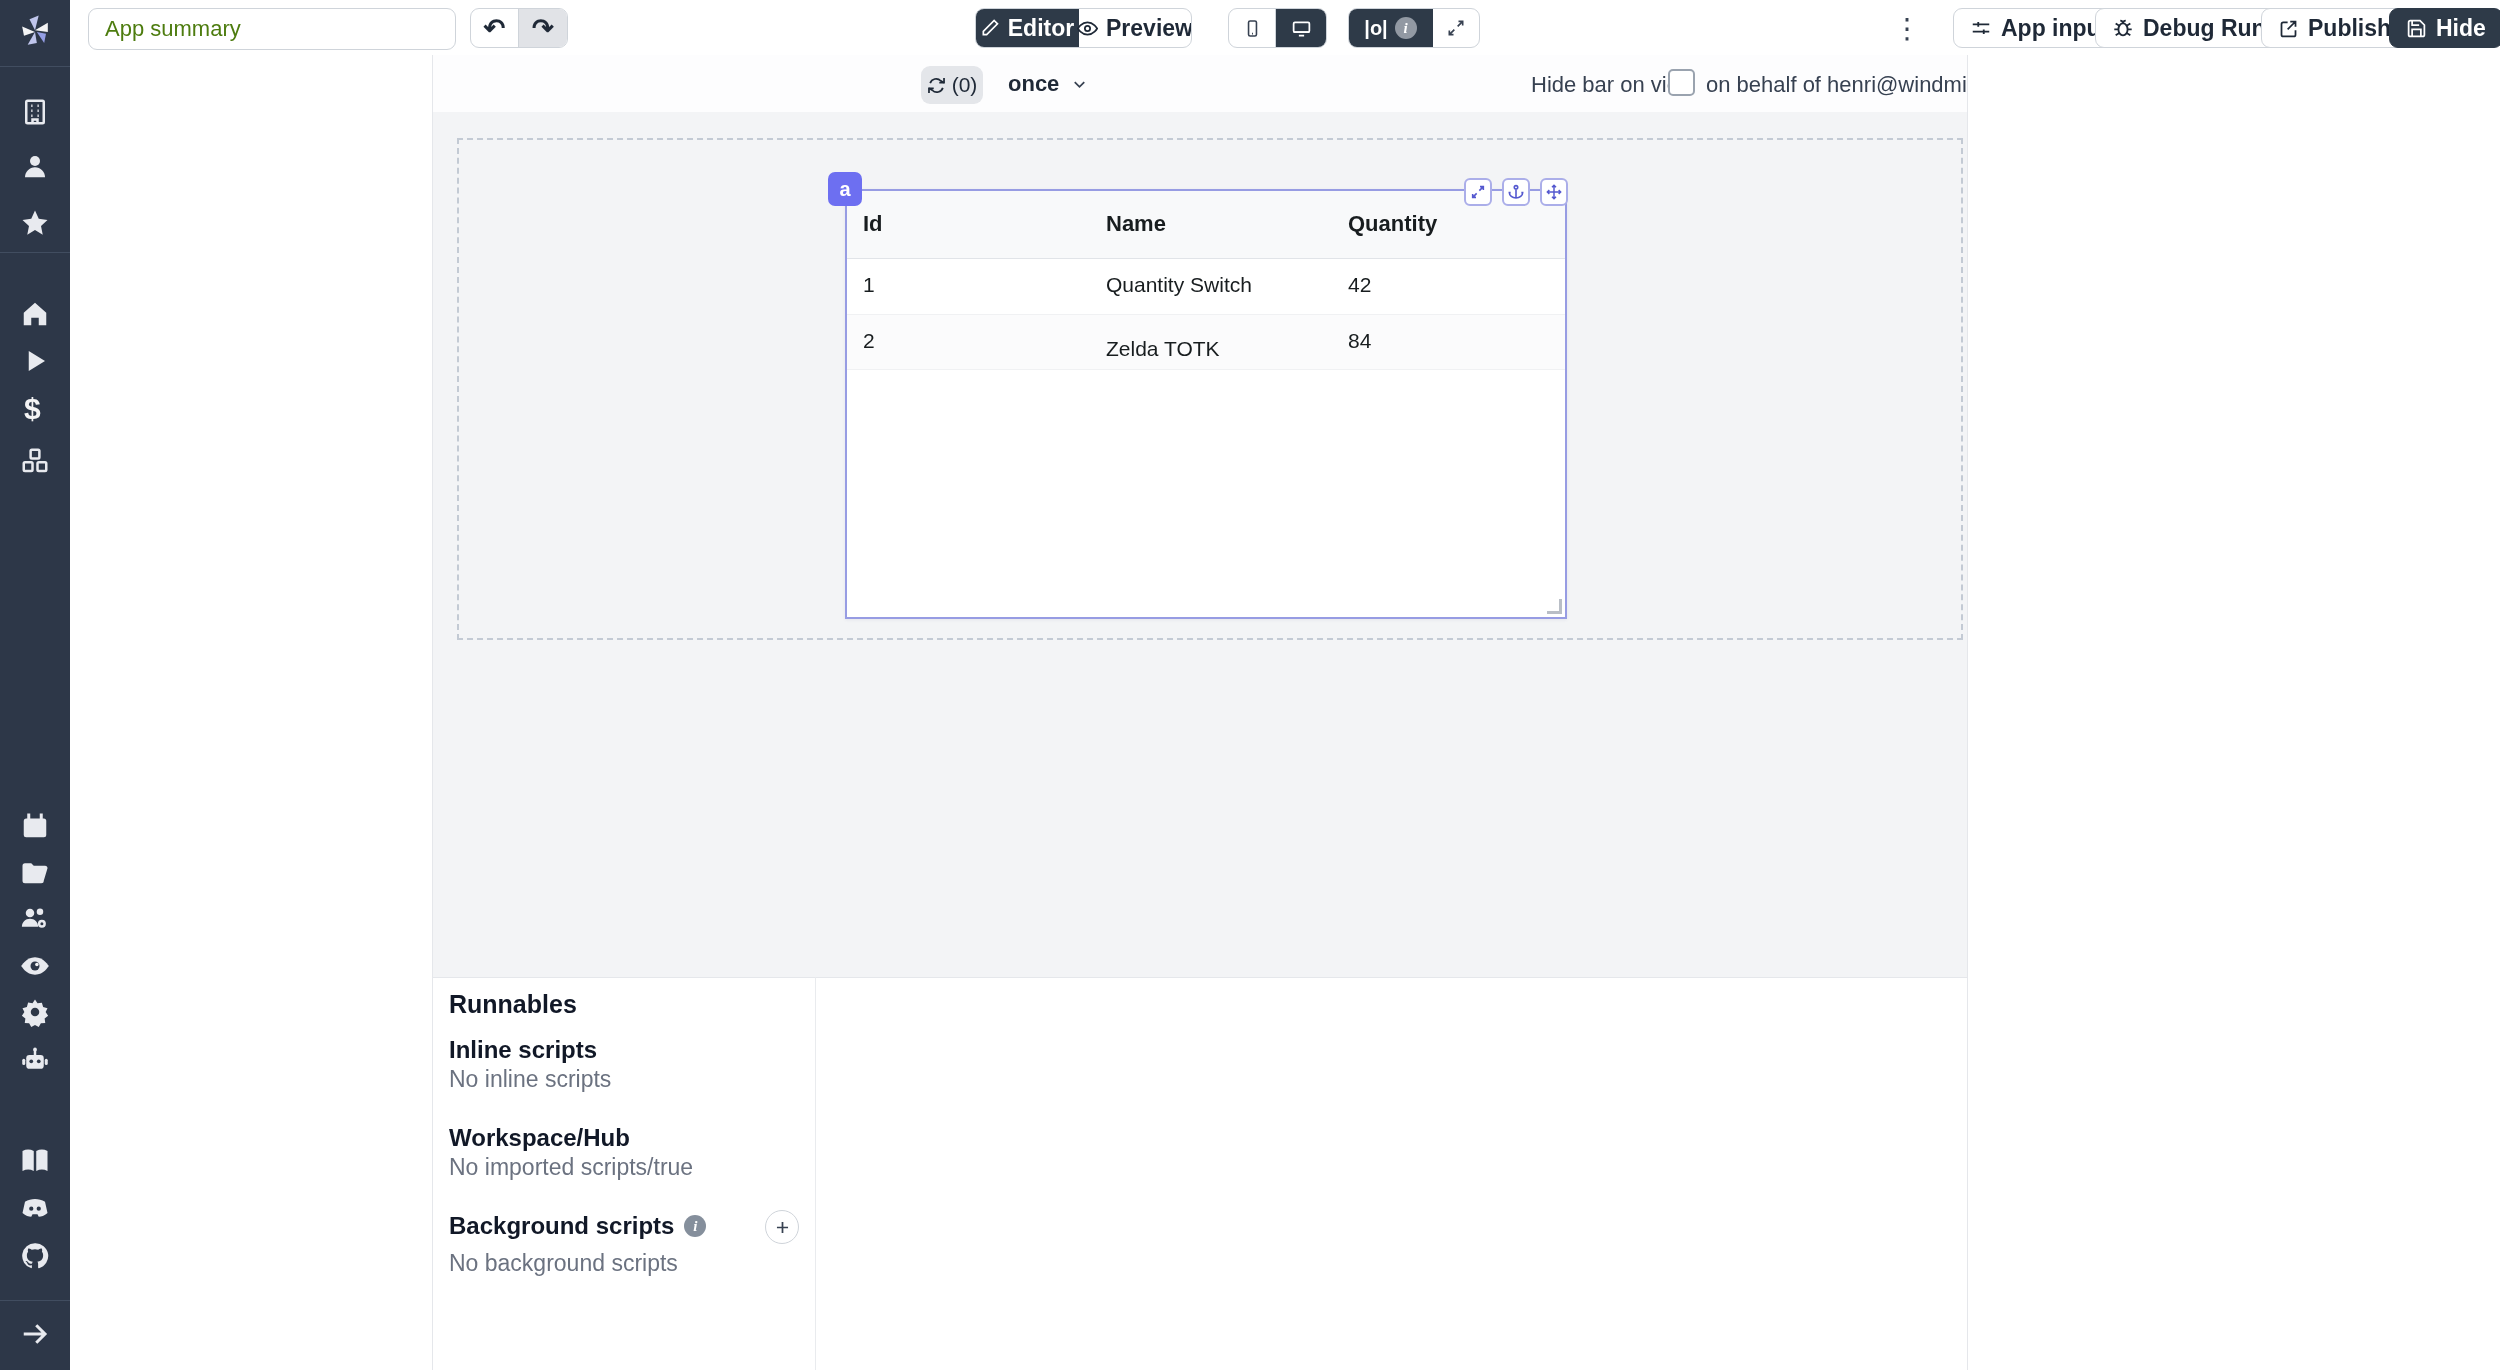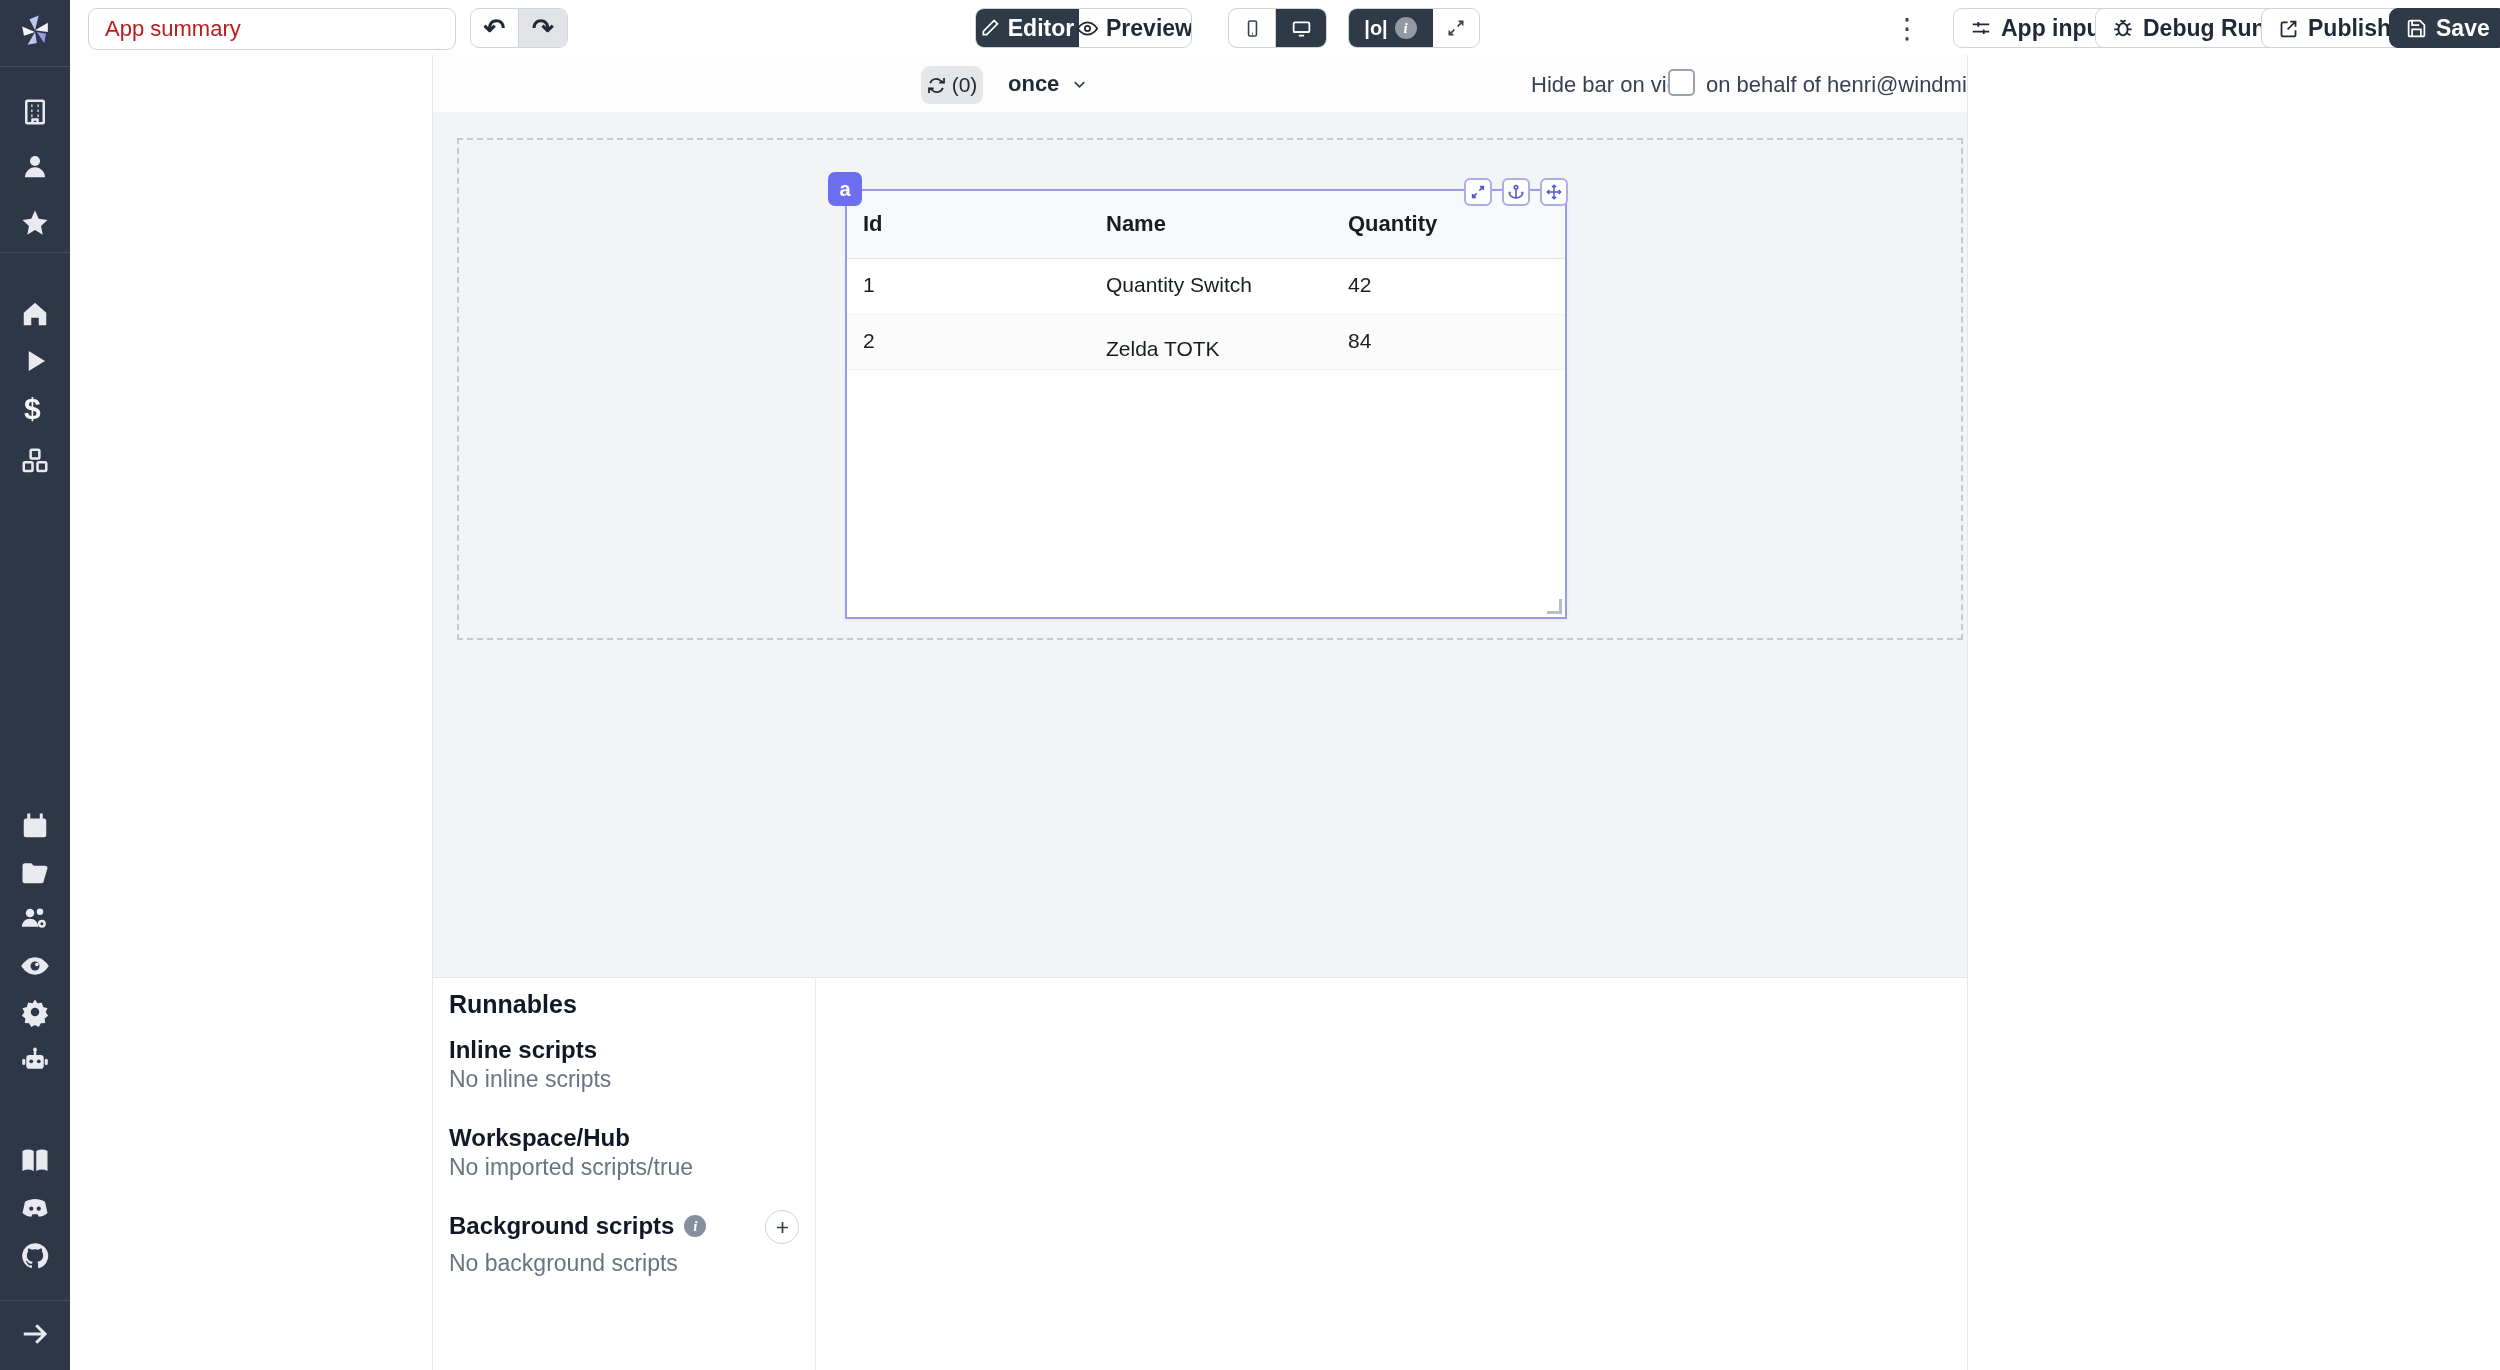--- a/index.html
+++ b/index.html
@@ -187,21 +187,21 @@
       </div>
     <div class="rail-div" style="top:1300px"></div>
     <div class="rail-ic" style="top:1319px">
         <svg viewBox="0 0 24 24" width="30" height="30" fill="none" stroke="currentColor" stroke-width="2.4">
           <path d="M3 12h17M13 5l7 7-7 7"></path>
         </svg>
       </div>
   </aside>
 
   <header class="abs hdr"></header>
-  <div class="inpt" style="left:88px;top:8px;width:350px;height:40px;padding-left:16px;font-size:22px;color:#b91c1c">
+  <div class="inpt" style="left:88px;top:8px;width:350px;height:40px;padding-left:16px;font-size:22px;color:#4d7c0f">
       <span>App summary</span>
     </div>
   <div class="seg" style="left:470px;top:8px">
     <div style="width:48px;font-size:26px">
         <span>↶</span>
       </div>
     <div style="width:48px;font-size:26px;background:#e1e3e7">
         <span>↷</span>
       </div>
   </div>
@@ -275,21 +275,21 @@
       </span>
     <span>Publish</span>
   </div>
   <div class="btn dark" style="left:2389px;top:8px">
     <span>
         <svg viewBox="0 0 24 24" width="21" height="21" fill="none" stroke="#fff" stroke-width="2">
           <path d="M19 21H5a2 2 0 01-2-2V5a2 2 0 012-2h11l5 5v11a2 2 0 01-2 2z"></path>
           <path d="M17 21v-8H7v8M7 3v5h8"></path>
         </svg>
       </span>
-    <span>Save</span>
+    <span>Hide</span>
   </div>
 
   <div class="abs lpanel"></div>
   <div class="abs h1" style="left:78px;top:64px">Outputs</div>
   <div class="inpt" style="left:78px;top:110px;width:336px;height:44px;border-radius:11px;padding-left:16px;font-size:22px;color:#9aa3af">
     <span>Search outputs...</span>
     <span style="position:absolute;right:16px;font-size:26px;color:#374151">×</span>
   </div>
   <div class="abs h2" style="left:78px;top:170px">State &amp; Context</div>
   <div class="hline" style="top:196px"></div>

